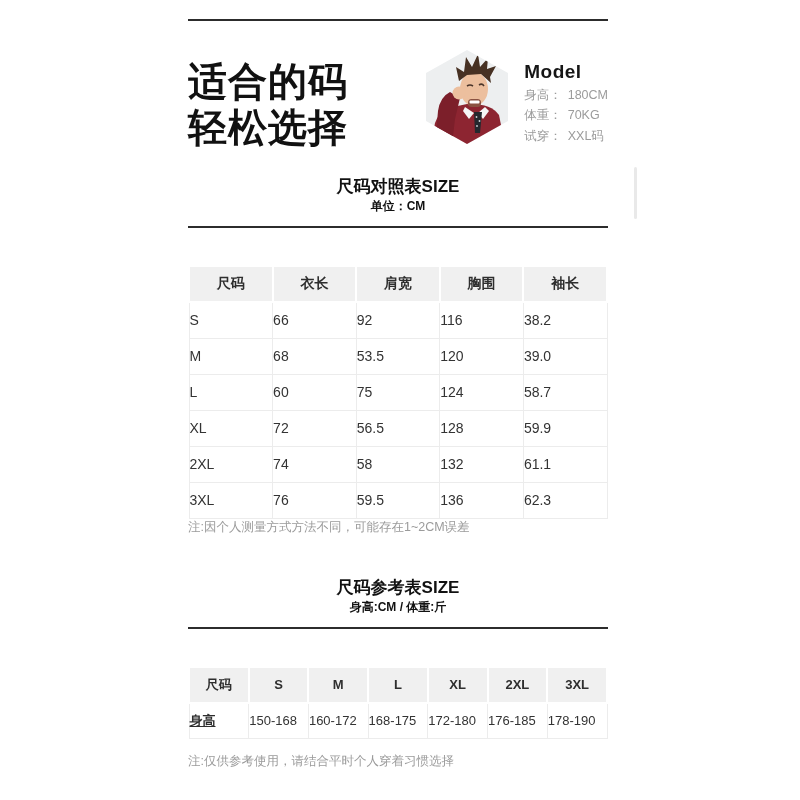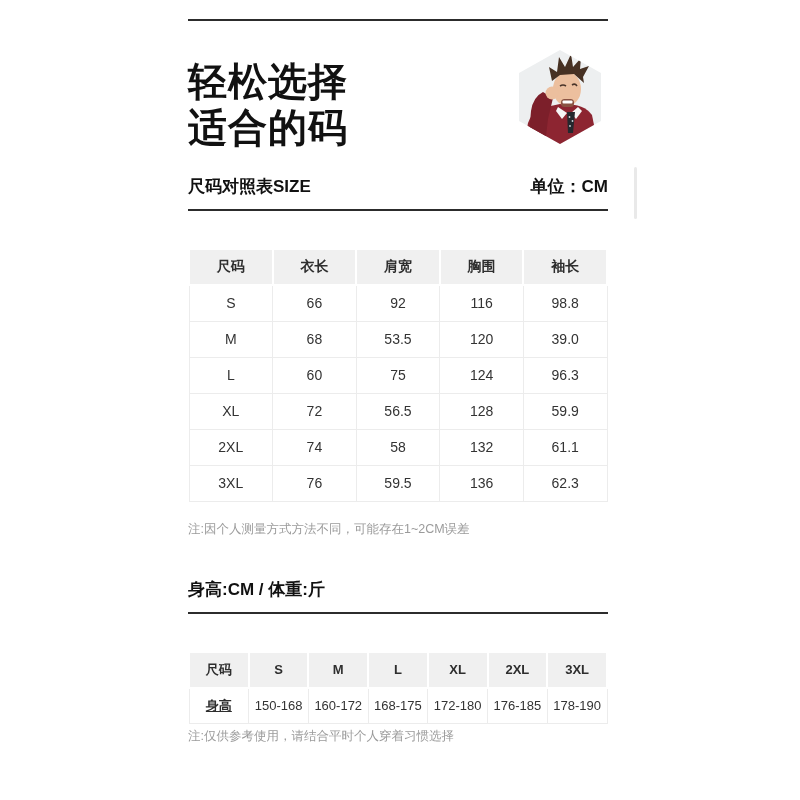--- a/index.html
+++ b/index.html
@@ -9,49 +9,49 @@
   .top-rule { margin-top:19px; border-top:2px solid #2c2c2c; }
   .hero { display:flex; justify-content:space-between; margin-top:28px; }
   .big-title { font-size:39px; line-height:46px; font-weight:800; color:#111;
     letter-spacing:1px; padding-top:10px; }
   .model-wrap { display:flex; gap:9px; }
   .model-photo { width:96px; height:96px; flex:0 0 96px; }
   .model-info { padding-top:12px; white-space:nowrap; }
   .model-heading { font-size:19px; font-weight:800; color:#161616; letter-spacing:.5px; }
   .m-line { font-size:12.5px; color:#9b9b9b; margin-top:3.5px; }
   .m-line .val { margin-left:6px; }
-  .section-head { display:flex; justify-content:space-between; align-items:flex-end;
-    border-bottom:2px solid #2c2c2c; padding-bottom:11px; }
+  .section-head { display:flex; justify-content:space-between; align-items:center;
+    border-bottom:2px solid #2c2c2c; padding-bottom:11px;flex-direction:column; }
   .section-head.first { margin-top:24px; }
   .section-head.second { margin-top:40px; }
   .s-title { font-size:17px; font-weight:700; color:#111; }
-  .s-unit  { font-size:17px; font-weight:700; color:#111; }
+  .s-unit  { font-size:12px; font-weight:700; color:#111; }
   table { width:100%; border-collapse:collapse; table-layout:fixed;
-    margin-top:37px; text-align:center; color:#333; }
+    margin-top:37px; color:#333; }
   th { background:#f0f0f0; border:2px solid #ffffff; height:36px;
     font-size:14px; font-weight:600; color:#2e2e2e; }
   td { border:1px solid #ececec; height:36px; font-size:14px; font-weight:400; }
   .ref-table td:first-child { font-weight:600; color:#2e2e2e;text-decoration:underline; }
   .ref-table td, .ref-table th { font-size:13px; }
-  .note { margin-top:19px; font-size:12.5px; color:#9b9b9b; }
-  .note.second { margin-top:4px; }
+  .note { font-size:12.5px; color:#9b9b9b; }
+  .note.second { margin-top:14px; }
   .scrollbar { position:absolute; left:634px; top:167px; width:3px; height:52px;
     background:#e9e9e9; border-radius:2px; }
 </style>
 </head>
 <body>
 
 <div class="content">
 
   <div class="top-rule"></div>
 
   <div class="hero">
     <div class="big-title">
+      <div>适合的码</div>
       <div>轻松选择</div>
-      <div>适合的码</div>
     </div>
 
     <div class="model-wrap">
       <svg class="model-photo" viewBox="0 0 96 96">
         <defs>
           <clipPath id="hexclip">
             <polygon points="48,1 89,24 89,72 48,95 7,72 7,24"></polygon>
           </clipPath>
         </defs>
         <g clip-path="url(#hexclip)">
@@ -66,20 +66,32 @@
           <rect x="49" y="50" width="13" height="8" rx="3.5" fill="#8a5242"></rect>
           <rect x="50.5" y="51.5" width="10" height="3" rx="1" fill="#ffffff"></rect>
           <polygon points="46,58 55,64 50,70 44,62" fill="#f6f6f6"></polygon>
           <polygon points="66,58 59,64 64,70 70,62" fill="#f6f6f6"></polygon>
           <polygon points="55,63 63,63 61,84 56,84" fill="#24282e"></polygon>
           <circle cx="57.5" cy="68" r="0.9" fill="#cfd3d8"></circle>
           <circle cx="60.5" cy="72" r="0.9" fill="#cfd3d8"></circle>
           <circle cx="58" cy="77" r="0.9" fill="#cfd3d8"></circle>
         </g>
       </svg>
+      <div class="model-info">
+        <div class="model-heading">Model</div>
+        <div class="m-line">
+          <span>身高：</span><span class="val">180CM</span>
+        </div>
+        <div class="m-line">
+          <span>体重：</span><span class="val">70KG</span>
+        </div>
+        <div class="m-line">
+          <span>试穿：</span><span class="val">XXL码</span>
+        </div>
+      </div>
     </div>
   </div>
 
   <div class="section-head first">
     <span class="s-title">尺码对照表SIZE</span>
     <span class="s-unit">单位：CM</span>
   </div>
 
   <table class="size-table">
     <thead>
@@ -90,35 +102,35 @@
         <th>胸围</th>
         <th>袖长</th>
       </tr>
     </thead>
     <tbody>
       <tr>
         <td>S</td>
         <td>66</td>
         <td>92</td>
         <td>116</td>
-        <td>98.8</td>
+        <td>38.2</td>
       </tr>
       <tr>
         <td>M</td>
         <td>68</td>
         <td>53.5</td>
         <td>120</td>
         <td>39.0</td>
       </tr>
       <tr>
         <td>L</td>
         <td>60</td>
         <td>75</td>
         <td>124</td>
-        <td>96.3</td>
+        <td>58.7</td>
       </tr>
       <tr>
         <td>XL</td>
         <td>72</td>
         <td>56.5</td>
         <td>128</td>
         <td>59.9</td>
       </tr>
       <tr>
         <td>2XL</td>
@@ -133,20 +145,21 @@
         <td>59.5</td>
         <td>136</td>
         <td>62.3</td>
       </tr>
     </tbody>
   </table>
 
   <div class="note">注:因个人测量方式方法不同，可能存在1~2CM误差</div>
 
   <div class="section-head second">
+    <span class="s-title">尺码参考表SIZE</span>
     <span class="s-unit">身高:CM / 体重:斤</span>
   </div>
 
   <table class="ref-table">
     <thead>
       <tr>
         <th>尺码</th>
         <th>S</th>
         <th>M</th>
         <th>L</th>

